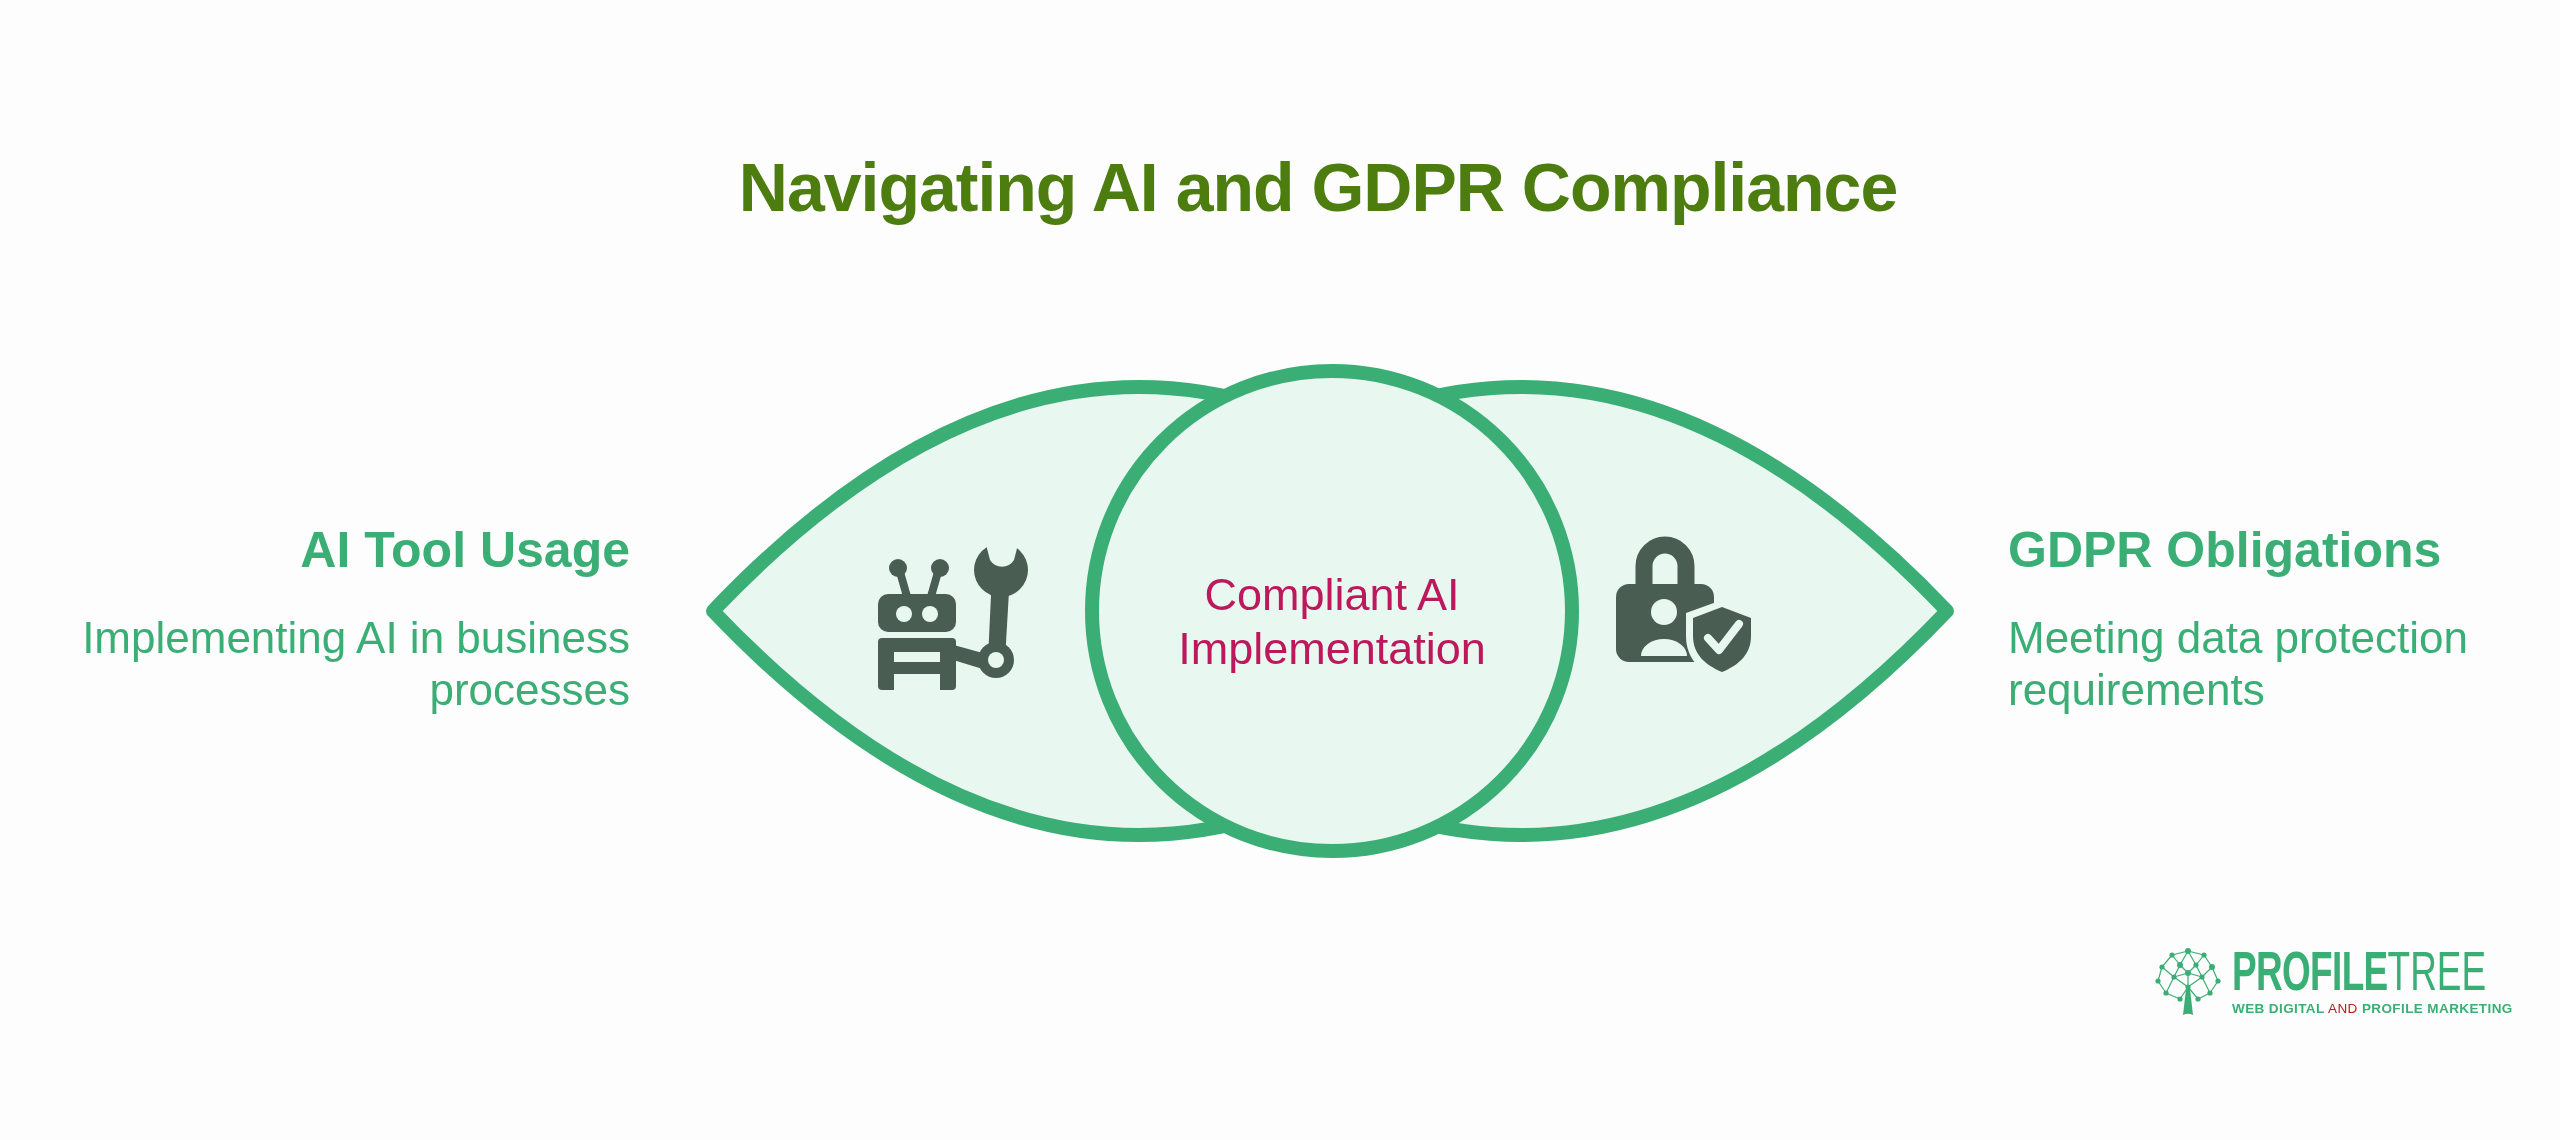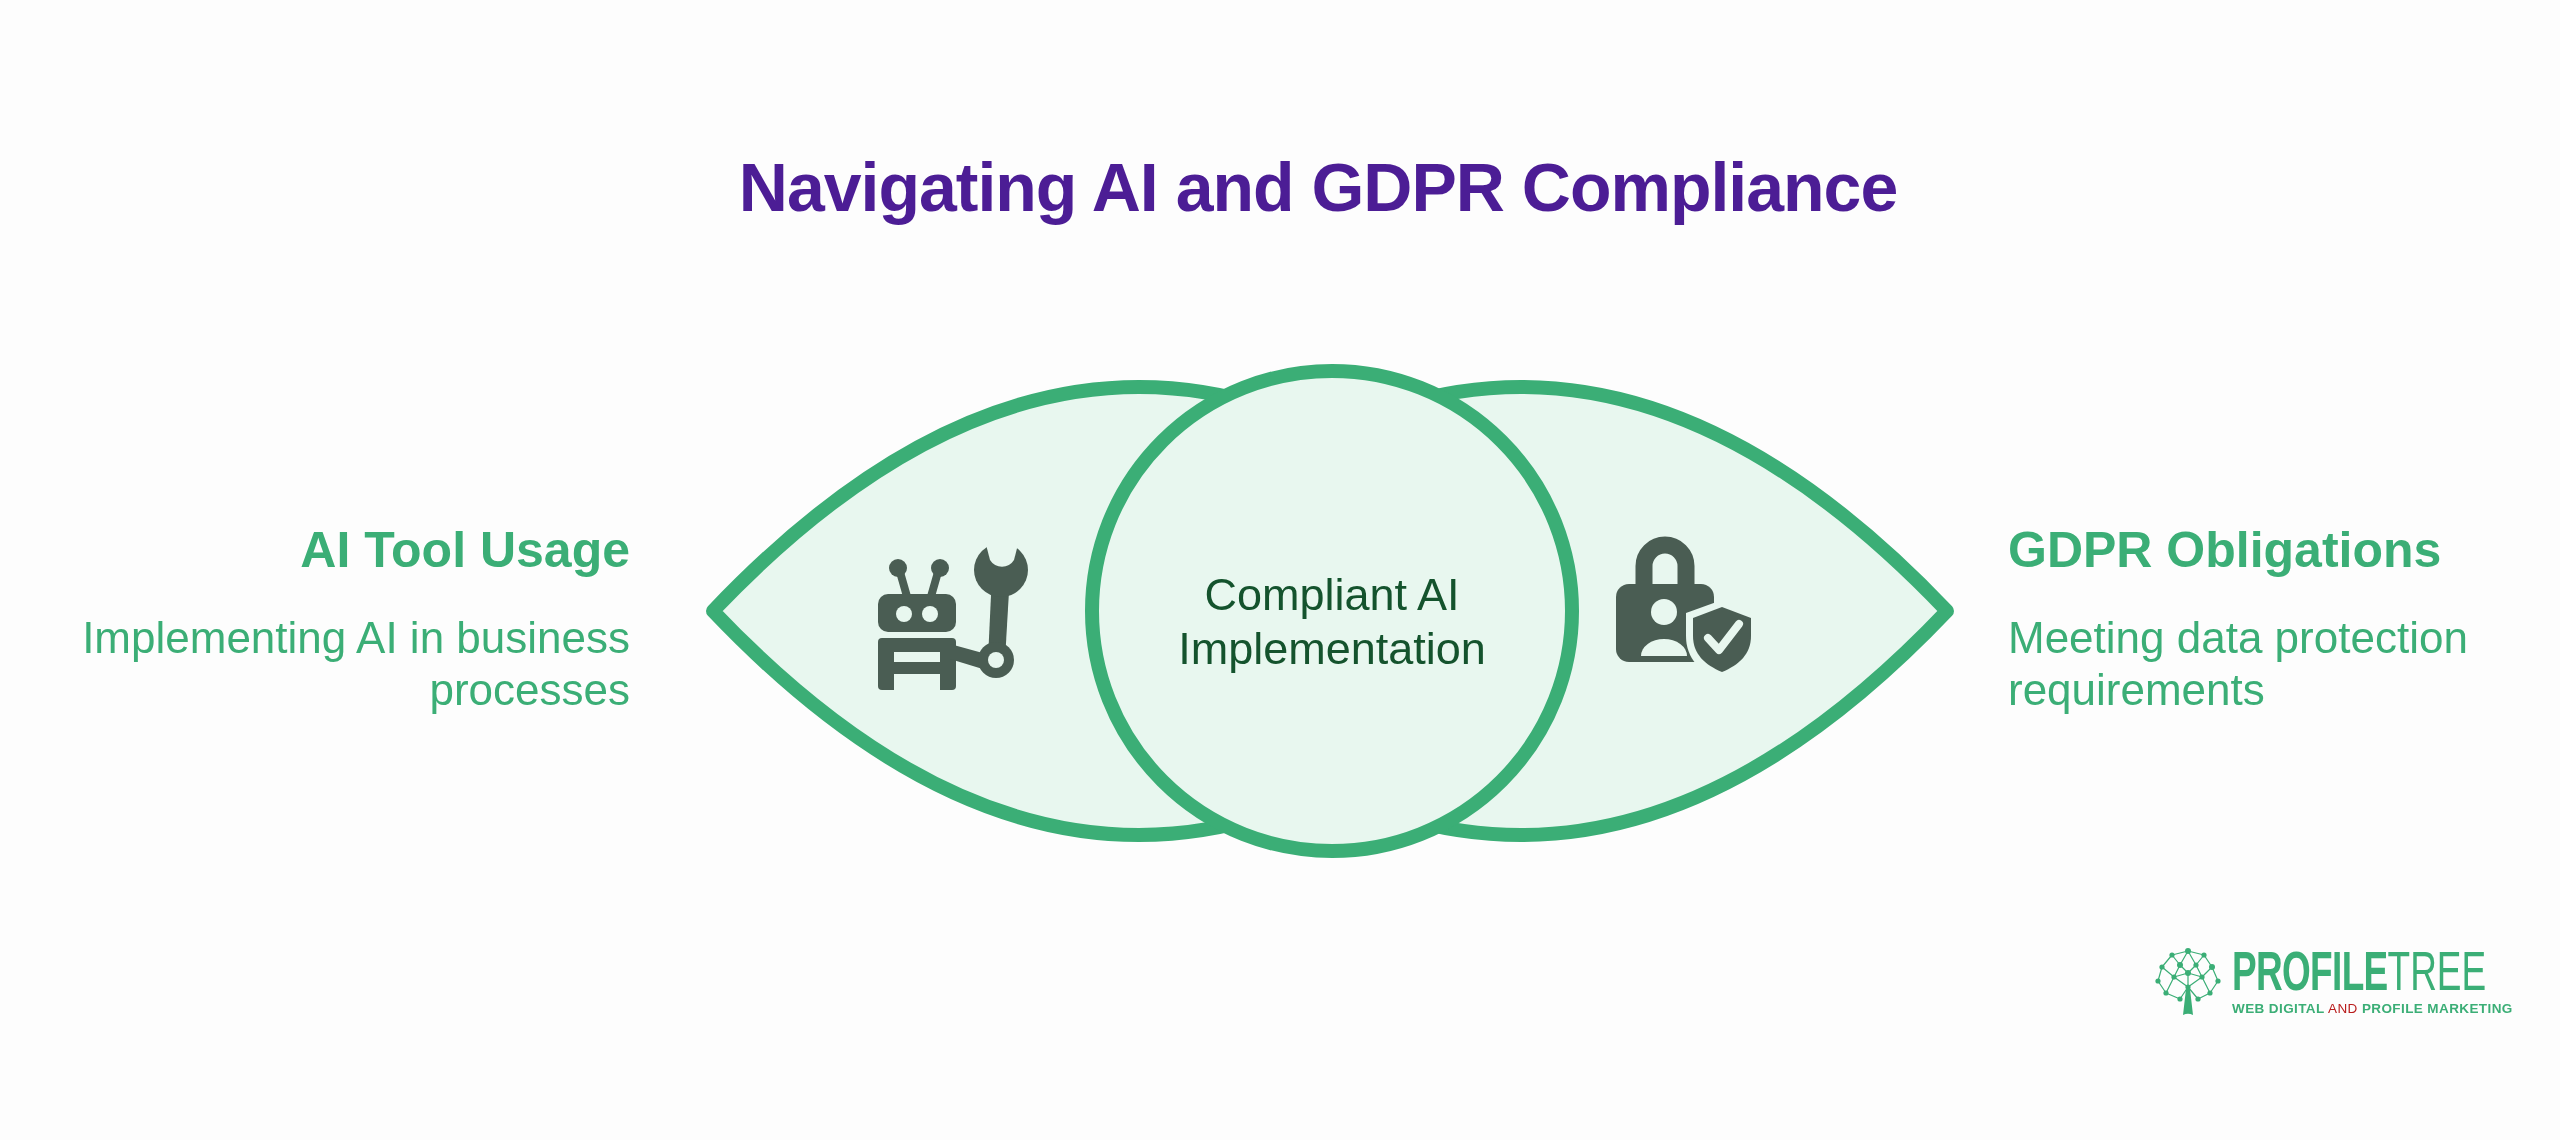--- a/index.html
+++ b/index.html
@@ -10,21 +10,21 @@
     overflow:hidden;
     font-family:"Liberation Sans", sans-serif;
   }
   .title{
     position:absolute;
     left:1318px;top:148px;
     transform:translateX(-50%);
     white-space:nowrap;
     font-size:68px;font-weight:700;
     letter-spacing:-1px;
-    color:#4c1d95;
+    color:#4d7c0f;
     margin:0;
   }
   .venn-svg{position:absolute;left:0;top:0;}
   .side-label{position:absolute;top:522px;}
   .side-label.left{right:1930px;width:660px;text-align:right;}
   .side-label.right{left:2008px;width:580px;text-align:left;}
   .side-label h2{
     margin:0 0 34px 0;
     font-size:50px;font-weight:700;line-height:56px;
     color:#3BAE76;
@@ -33,21 +33,21 @@
     margin:0;
     font-size:44px;font-weight:400;line-height:52px;
     color:#3BAE76;
   }
   .center-label{
     position:absolute;
     left:1332px;top:568px;
     transform:translateX(-50%);
     width:520px;text-align:center;
     font-size:45px;font-weight:400;line-height:54px;
-    color:#14532d;
+    color:#be185d;
   }
   .logo{
     position:absolute;
     left:2152px;top:944px;
     display:flex;align-items:flex-start;gap:8px;
   }
   .logo-text{display:flex;flex-direction:column;margin-top:2px;}
   .brand-row{
     display:inline-block;
     transform:scaleX(0.66);

